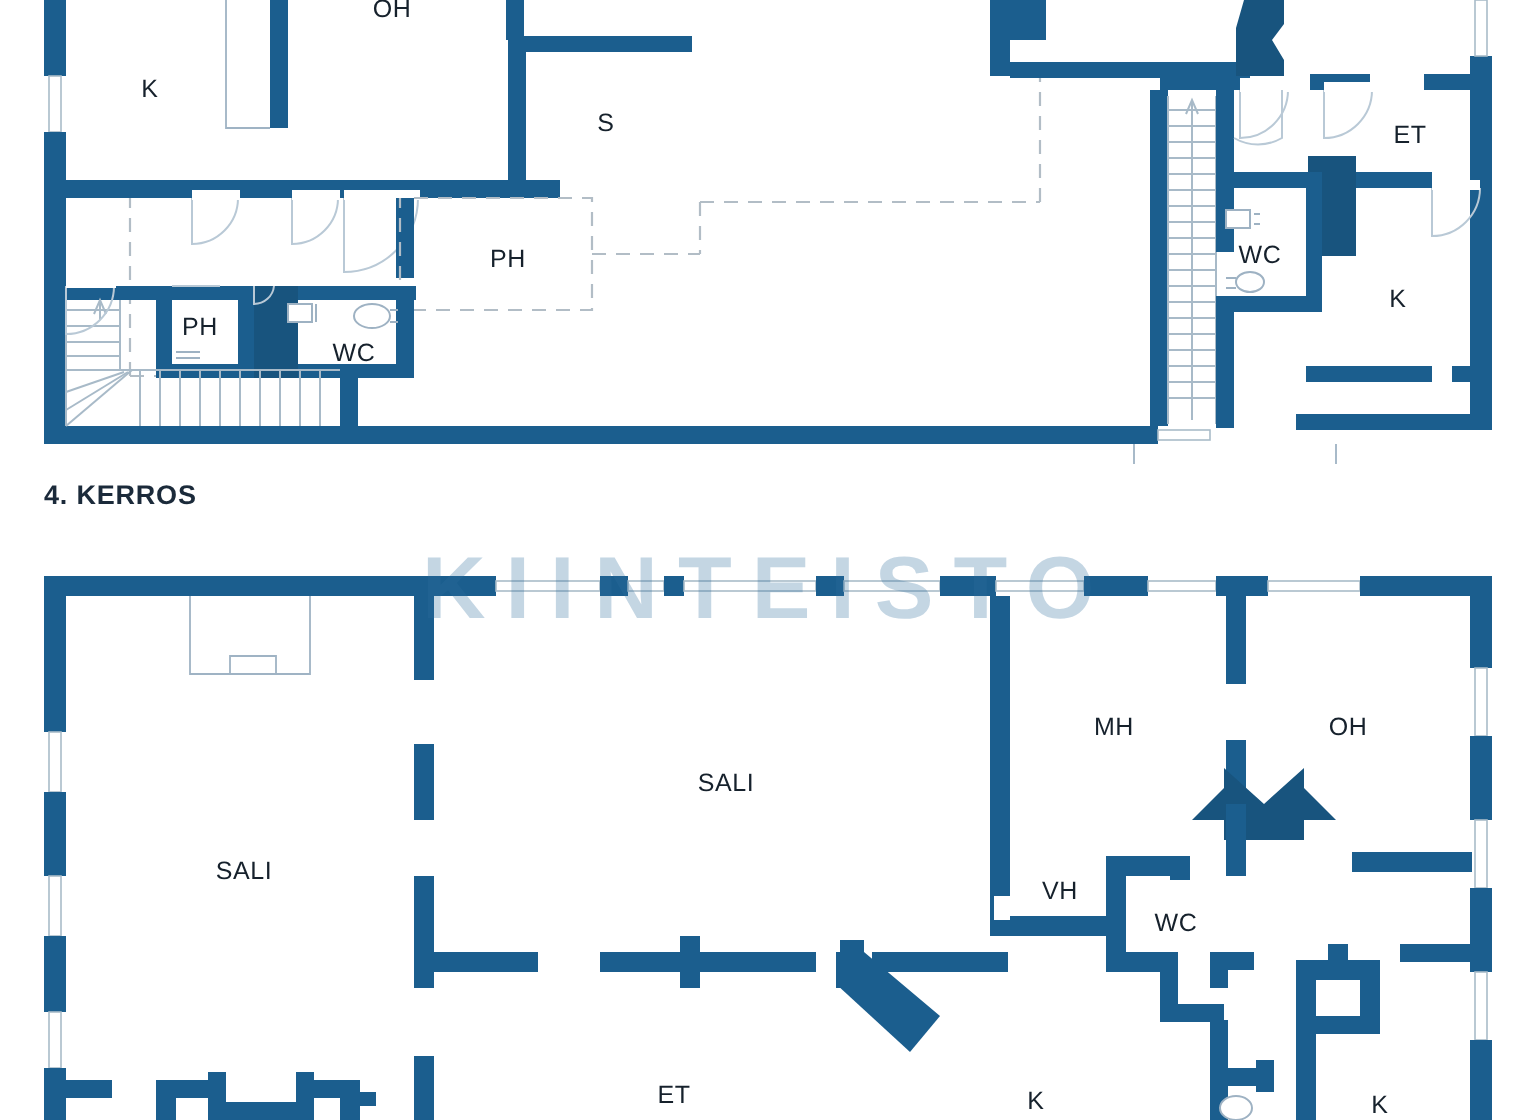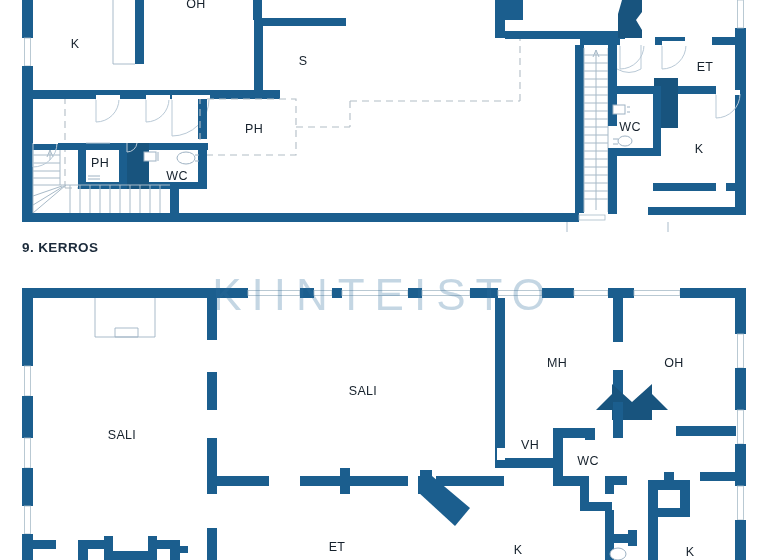--- a/index.html
+++ b/index.html
@@ -108,21 +108,21 @@
     width: 768px;
     height: 50px;
     display: flex;
     align-items: center;
     justify-content: center;
     pointer-events: none;
   }
   #watermark span {
     font-family: "Liberation Sans", sans-serif;
     font-size: 44px;
-    font-weight: normal;
+    font-weight: bold;
     letter-spacing: 10px;
     color: #2f6f9e;
     opacity: 0.28;
   }
 </style>
 </head>
 <body>
 
 <div id="plan-sheet">
 
@@ -303,21 +303,21 @@
       <text class="room-label" x="254" y="130">PH</text>
       <text class="room-label" x="100" y="164">PH</text>
       <text class="room-label" x="177" y="177">WC</text>
       <text class="room-label" x="705" y="68">ET</text>
       <text class="room-label" x="630" y="128">WC</text>
       <text class="room-label" x="699" y="150">K</text>
     </svg>
   </div>
 
   <div id="floor-label-wrap">
-    <div class="floor-caption">9. KERROS</div>
+    <div class="floor-caption">4. KERROS</div>
   </div>
 
   <div id="floor-lower-wrap">
     <svg class="floor-svg" width="768" height="280" viewBox="0 0 768 280" xmlns="http://www.w3.org/2000/svg">
 
       <rect class="wall" x="22" y="8" width="226" height="10"></rect>
       <rect class="window-gap" x="248" y="8" width="52" height="10"></rect>
       <rect class="window-pane" x="248" y="10.5" width="52" height="5"></rect>
       <rect class="wall" x="300" y="8" width="14" height="10"></rect>
       <rect class="window-gap" x="314" y="8" width="18" height="10"></rect>

